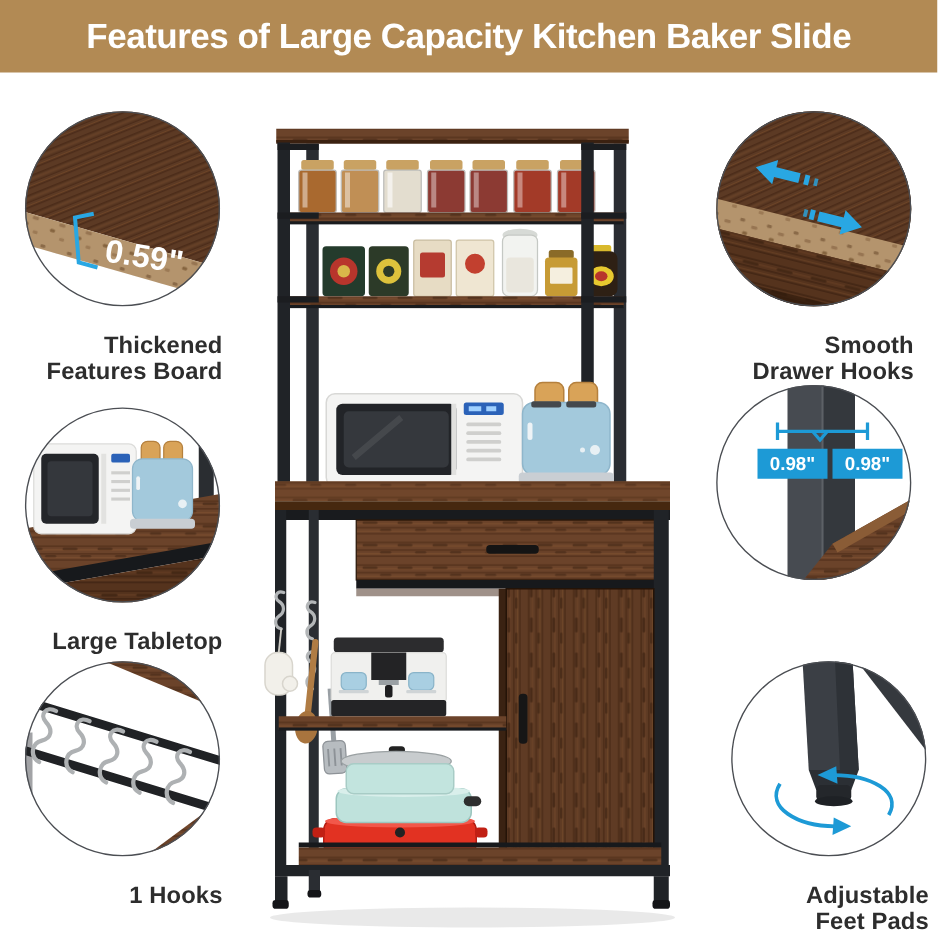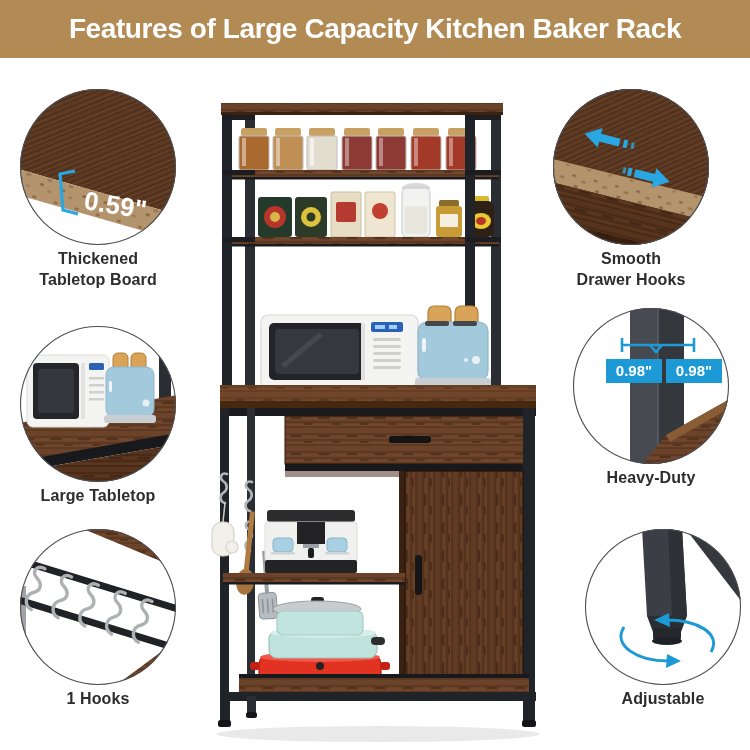--- a/index.html
+++ b/index.html
@@ -2,25 +2,25 @@
 <html><head>
 <meta charset="utf-8">
 <style>
   html,body{margin:0;padding:0;background:#ffffff;}
   body{width:750px;height:750px;font-family:"Liberation Sans",sans-serif;overflow:hidden;}
   .canvas{position:relative;width:750px;height:750px;background:#ffffff;}
   .hdr{position:absolute;left:0;top:0;width:750px;height:58px;display:flex;align-items:center;justify-content:center;}
   .hdr h1{margin:0;color:#ffffff;font-size:28px;font-weight:700;letter-spacing:-.4px;white-space:nowrap;}
   .callout{position:absolute;width:160px;text-align:center;}
   .circ{width:158px;height:158px;display:block;margin:0 auto;}
-  .lbl{margin-top:2px;font-size:16px;font-weight:700;color:#2d2d2d;line-height:21px;letter-spacing:.1px;}
+  .lbl{margin-top:20px;font-size:19px;font-weight:700;color:#2d2d2d;line-height:21px;letter-spacing:.1px;text-align:right;}
   .lbl span{display:block;}
   .product{position:absolute;left:203px;top:70px;}
   #co1{left:18px;top:88px;}  #co2{left:18px;top:325px;}  #co3{left:18px;top:528px;}
-  #co4{left:551px;top:88px;} #co5{left:571px;top:307px;} #co6{left:583px;top:528px;}
+  #co4{left:571px;top:88px;} #co5{left:571px;top:307px;} #co6{left:583px;top:528px;}
 </style>
 </head>
 <body>
 
 <svg width="0" height="0" style="position:absolute" aria-hidden="true">
   <defs>
     <pattern id="pWoodH" width="28" height="18" patternUnits="userSpaceOnUse">
       <rect width="28" height="18" fill="#6b432a"></rect>
       <path d="M0 4 H28 M0 10 H28 M0 15 H28" stroke="#4c2b16" stroke-width="1.4" opacity=".6"></path>
       <path d="M0 7 H28 M0 13 H28" stroke="#835430" stroke-width=".9" opacity=".55"></path>
@@ -51,21 +51,21 @@
       <rect x="12" y="8" width="5" height="2.5" rx="1" fill="#977552"></rect>
       <rect x="6" y="14" width="4" height="2.5" rx="1" fill="#85643f"></rect>
       <rect x="15" y="19" width="4" height="2.5" rx="1" fill="#9c7a55"></rect>
     </pattern>
   </defs>
 </svg>
 
 <div class="canvas">
 
   <div class="hdr" style="background:#b28a54;">
-    <h1>Features of Large Capacity Kitchen Baker Rack</h1>
+    <h1>Features of Large Capacity Kitchen Baker Slide</h1>
   </div>
 
   <svg class="product" width="345" height="680" viewBox="0 0 345 680">
     <ellipse cx="175" cy="664" rx="162" ry="8" fill="#c9c9c9" opacity=".4"></ellipse>
 
     <g>
       <rect x="42" y="45" width="10" height="273" fill="#2a2d32"></rect>
       <rect x="288" y="45" width="10" height="273" fill="#2a2d32"></rect>
     </g>
 
@@ -321,21 +321,21 @@
           <rect x="-45" y="-60" width="250" height="163" fill="url(#pWoodDiag)"></rect>
           <rect x="-45" y="103" width="250" height="25" fill="url(#pSpeckle)"></rect>
         </g>
         <path d="M56 83 L41 86 L44 122 L59 126" fill="none" stroke="#29a7e3" stroke-width="3.2"></path>
         <text x="64" y="121" transform="rotate(9 64 121)" fill="#ffffff" font-size="26" font-weight="700" font-family="Liberation Sans, sans-serif">0.59"</text>
       </g>
       <circle cx="79" cy="79" r="77.5" fill="none" stroke="#4b4e53" stroke-width="1.1"></circle>
     </svg>
     <div class="lbl">
       <span>Thickened</span>
-      <span>Tabletop Board</span>
+      <span>Features Board</span>
     </div>
   </div>
 
   <div class="callout" id="co2">
     <svg class="circ" viewBox="0 0 158 158">
       <defs>
           <clipPath id="c2clip">
             <circle cx="79" cy="79" r="78"></circle>
           </clipPath>
         </defs>
@@ -464,21 +464,20 @@
           <text x="62" y="69" text-anchor="middle" fill="#ffffff" font-size="15" font-weight="700" font-family="Liberation Sans, sans-serif">0.98"</text>
         </g>
         <g>
           <rect x="94" y="52" width="56" height="24" fill="#1d9ad6"></rect>
           <text x="122" y="69" text-anchor="middle" fill="#ffffff" font-size="15" font-weight="700" font-family="Liberation Sans, sans-serif">0.98"</text>
         </g>
       </g>
       <circle cx="79" cy="79" r="77.5" fill="none" stroke="#4b4e53" stroke-width="1.1"></circle>
     </svg>
     <div class="lbl">
-      <span>Heavy-Duty</span>
     </div>
   </div>
 
   <div class="callout" id="co6">
     <svg class="circ" viewBox="0 0 158 158">
       <defs>
           <clipPath id="c6clip">
             <circle cx="79" cy="79" r="78"></circle>
           </clipPath>
         </defs>
@@ -494,16 +493,17 @@
           <path d="M40 99 C28 118 54 133 84 133"></path>
           <polygon points="83,126 97,133 82,140" fill="#1d9ad6" stroke="none"></polygon>
           <path d="M127 124 C138 105 112 92 83 92"></path>
           <polygon points="85,85 70,92 86,99" fill="#1d9ad6" stroke="none"></polygon>
         </g>
       </g>
       <circle cx="79" cy="79" r="77.5" fill="none" stroke="#4b4e53" stroke-width="1.1"></circle>
     </svg>
     <div class="lbl">
       <span>Adjustable</span>
+      <span>Feet Pads</span>
     </div>
   </div>
 
 </div>
 
 </body></html>

